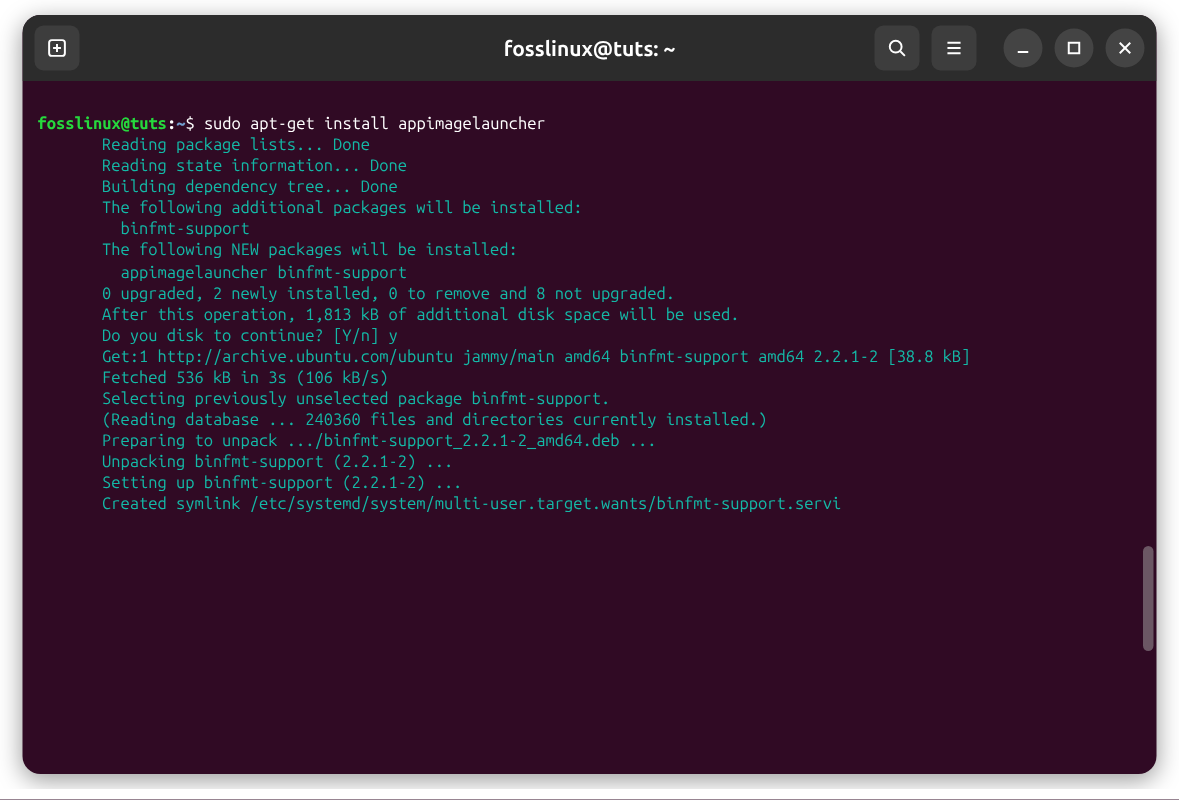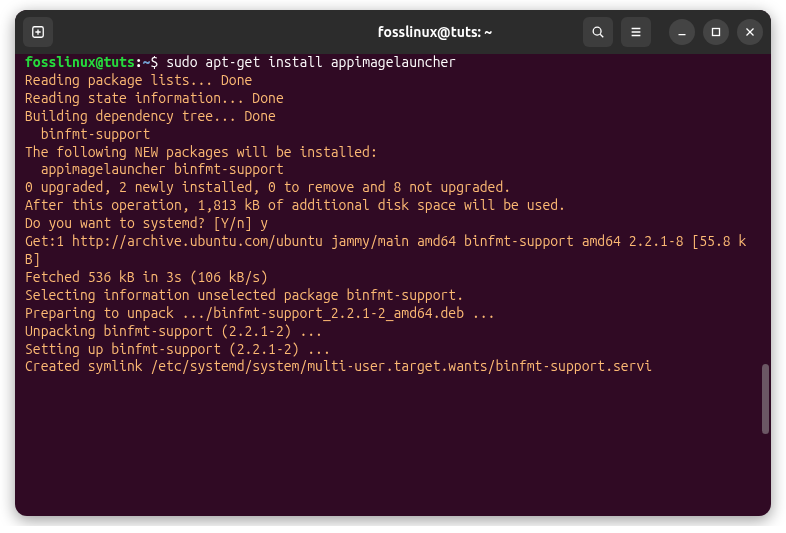--- a/index.html
+++ b/index.html
@@ -35,21 +35,20 @@
       align-items: center;
     }
     .titlebar-center {
       position: absolute;
       left: 50%;
       transform: translateX(-50%);
       color: #ffffff;
       font-family: Ubuntu, sans-serif;
       font-size: 14px;
       font-weight: bold;
-      margin-left: 42px;
     }
     .titlebar-right {
       display: flex;
       align-items: center;
       gap: 8px;
     }
     .titlebar-btn {
       width: 30px;
       height: 30px;
       background: #3d3d3d;
@@ -71,22 +70,22 @@
     .titlebar-btn svg {
       width: 14px;
       height: 14px;
     }
     .group-btn {
       display: flex;
       gap: 8px;
       margin-right: 10px;
     }
     .terminal-body {
-      padding: 0 10px 8px 10px;
-      font-size: 14px;
+      padding: 22px 10px 8px 10px;
+      font-size: 11px;
       line-height: 1.28;
       color: #ffffff;
       position: relative;
       min-height: 462px;
       border-radius: 20px;
     }
     .prompt-user {
       color: #26d93d;
       font-weight: bold;
     }
@@ -98,23 +97,24 @@
       color: #729fcf;
       font-weight: bold;
     }
     .prompt-dollar {
       color: #ffffff;
     }
     .cmd {
       color: #ffffff;
     }
     .output {
-      color: #fdba74;
+      color: #14b8a6;
       white-space: pre-wrap;
       word-break: break-all;
+      margin-left: 43px;
     }
     .scrollbar {
       position: absolute;
       right: 2px;
       top: 310px;
       width: 7px;
       height: 70px;
       background: #6b5764;
       border-radius: 4px;
     }
@@ -171,29 +171,31 @@
           </svg>
       </div>
     </div>
   </div>
   <div class="terminal-body">
     <div class="line"><span class="prompt-user">fosslinux@tuts</span><span class="prompt-colon">:</span><span class="prompt-path">~</span><span class="prompt-dollar">$ </span><span class="cmd">sudo apt-get install appimagelauncher</span></div>
     <div id="output-container">
         <div class="output line">Reading package lists... Done</div>
         <div class="output line">Reading state information... Done</div>
         <div class="output line">Building dependency tree... Done</div>
+        <div class="output line">The following additional packages will be installed:</div>
         <div class="output line">  binfmt-support</div>
         <div class="output line">The following NEW packages will be installed:</div>
         <div class="output line">  appimagelauncher binfmt-support</div>
         <div class="output line">0 upgraded, 2 newly installed, 0 to remove and 8 not upgraded.</div>
         <div class="output line">After this operation, 1,813 kB of additional disk space will be used.</div>
-        <div class="output line">Do you want to systemd? [Y/n] y</div>
-        <div class="output line">Get:1 http://archive.ubuntu.com/ubuntu jammy/main amd64 binfmt-support amd64 2.2.1-8 [55.8 kB]</div>
+        <div class="output line">Do you disk to continue? [Y/n] y</div>
+        <div class="output line">Get:1 http://archive.ubuntu.com/ubuntu jammy/main amd64 binfmt-support amd64 2.2.1-2 [38.8 kB]</div>
         <div class="output line">Fetched 536 kB in 3s (106 kB/s)</div>
-        <div class="output line">Selecting information unselected package binfmt-support.</div>
+        <div class="output line">Selecting previously unselected package binfmt-support.</div>
+        <div class="output line">(Reading database ... 240360 files and directories currently installed.)</div>
         <div class="output line">Preparing to unpack .../binfmt-support_2.2.1-2_amd64.deb ...</div>
         <div class="output line">Unpacking binfmt-support (2.2.1-2) ...</div>
         <div class="output line">Setting up binfmt-support (2.2.1-2) ...</div>
         <div class="output line">Created symlink /etc/systemd/system/multi-user.target.wants/binfmt-support.servi</div>
       </div>
     <div class="scrollbar"></div>
   </div>
 </div>
 
 </body></html>

